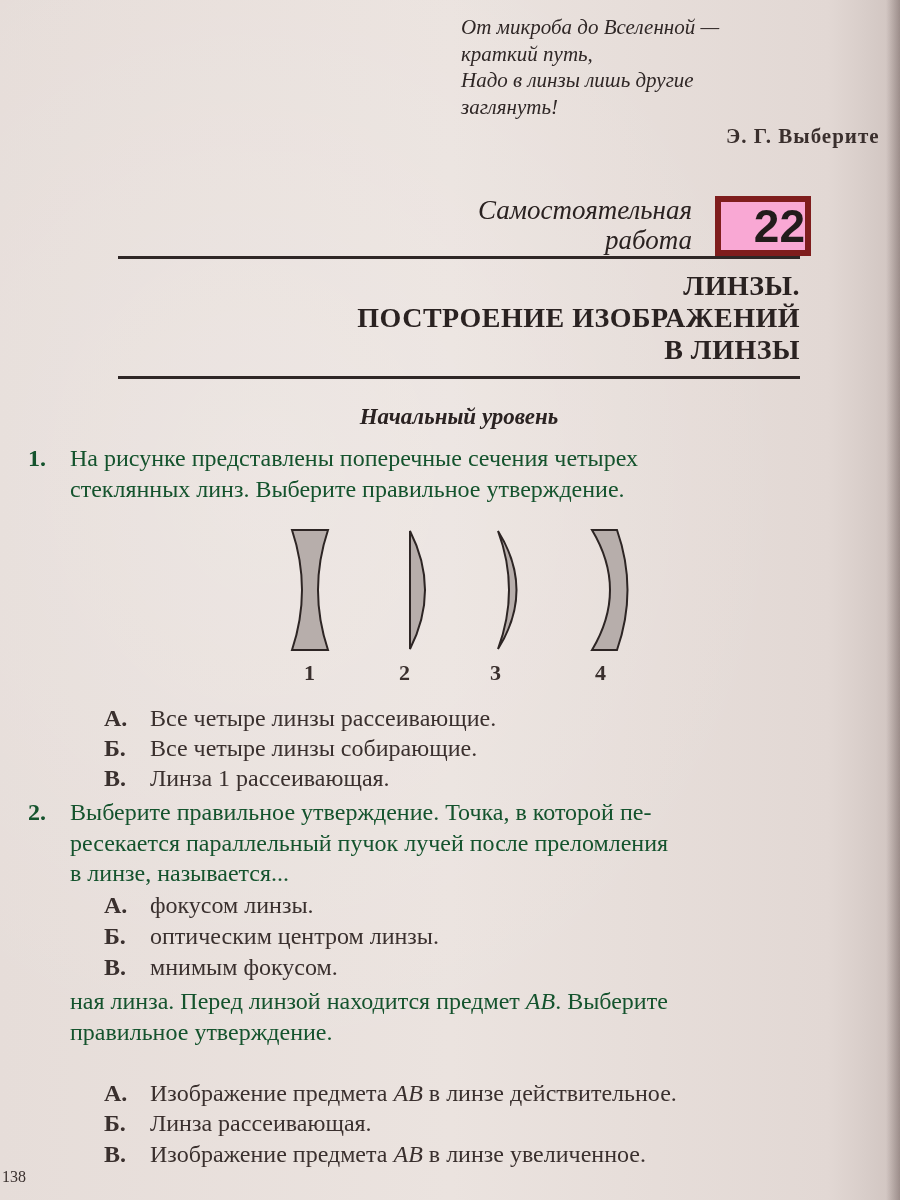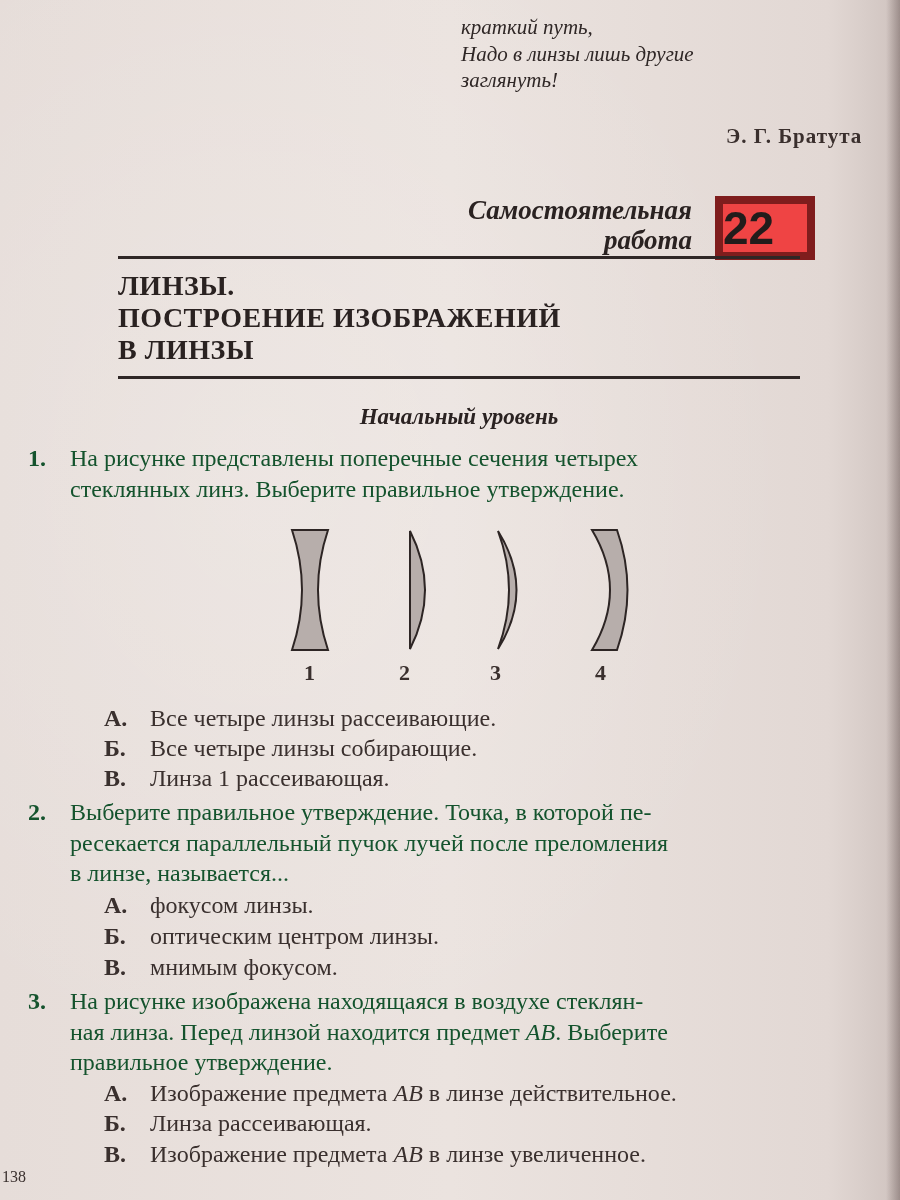--- a/index.html
+++ b/index.html
@@ -22,31 +22,31 @@
   .epigraph {
     position:absolute; left:461px; top:14px; width:420px;
     font-style:italic; font-size:21px; line-height:26.5px; color:#2f2726;
   }
   .epigraph-author {
     position:absolute; left:726px; top:124px;
     font-size:21px; font-weight:bold; letter-spacing:1px; color:#3a2f2d;
   }
   .work-label {
     position:absolute; right:208px; top:195px; text-align:right;
-    font-style:italic; font-weight:bold; font-size:27px; line-height:30px; color:#2a2221;
+    font-style:italic; font-weight:normal; font-size:27px; line-height:30px; color:#2a2221;
   }
   .work-number {
     position:absolute; left:715px; top:196px; width:84px; height:48px;
-    border:8px solid #7f1d1d; background:#ef4444;
+    border:6px solid #7f1d1d; background:#f9a8d4;
     font-family:"Liberation Sans","DejaVu Sans",sans-serif;
-    font-weight:bold; font-size:46px; line-height:48px; text-align:left; color:#221c1b;
+    font-weight:bold; font-size:46px; line-height:48px; text-align:right; color:#221c1b;
   }
   .rule { position:absolute; left:118px; width:682px; height:3px; background:#2f2726; }
   .title {
-    position:absolute; left:118px; top:270px; width:682px; text-align:left;
+    position:absolute; left:118px; top:270px; width:682px; text-align:right;
     font-weight:bold; font-size:28px; line-height:32px; color:#2a2221; letter-spacing:0.5px;
   }
   .level {
     position:absolute; left:0; top:404px; width:918px; text-align:center;
     font-style:italic; font-weight:bold; font-size:23px; color:#2a2221;
   }
   .q {
     position:absolute; left:28px; font-size:24px; line-height:30.5px; color:#14532d;
     white-space:nowrap;
   }
@@ -65,25 +65,26 @@
     position:absolute; left:2px; top:1168px; font-size:16px; color:#3a302e;
   }
 </style>
 </head>
 <body>
 
 <div class="page"></div>
 <div class="right-edge"></div>
 
 <div class="epigraph">
+  <div>От микроба до Вселенной —</div>
   <div>краткий путь,</div>
   <div>Надо в линзы лишь другие</div>
   <div>заглянуть!</div>
 </div>
-<div class="epigraph-author">Э. Г. Братута</div>
+<div class="epigraph-author">Э. Г. Выберите</div>
 
 <div class="work-label">
   <div>Самостоятельная</div>
   <div>работа</div>
 </div>
 <div class="work-number">22</div>
 
 <div class="rule" style="top:256px;"></div>
 
 <div class="title">
@@ -125,21 +126,20 @@
 <div class="q" style="top:797px;">
   <div><span class="num">2.</span><span>Выберите правильное утверждение. Точка, в которой пе-</span></div>
   <div class="line2">ресекается параллельный пучок лучей после преломления</div>
   <div class="line2">в линзе, называется...</div>
 </div>
 <div class="opt" style="top:890px;"><span class="letter">А.</span><span>фокусом линзы.</span></div>
 <div class="opt" style="top:921px;"><span class="letter">Б.</span><span>оптическим центром линзы.</span></div>
 <div class="opt" style="top:952px;"><span class="letter">В.</span><span>мнимым фокусом.</span></div>
 
 <div class="q" style="top:986px;">
-  <div><span class="num">3.</span><span>На рисунке изображена находящаяся в воздухе стеклян-</span></div>
   <div class="line2"><span>ная линза. Перед линзой находится предмет </span><span class="it">AB</span><span>. Выберите</span></div>
   <div class="line2">правильное утверждение.</div>
 </div>
 <div class="opt" style="top:1078px;"><span class="letter">А.</span><span>Изображение предмета </span><span class="it">AB</span><span> в линзе действительное.</span></div>
 <div class="opt" style="top:1108px;"><span class="letter">Б.</span><span>Линза рассеивающая.</span></div>
 <div class="opt" style="top:1139px;"><span class="letter">В.</span><span>Изображение предмета </span><span class="it">AB</span><span> в линзе увеличенное.</span></div>
 
 <div class="page-num">138</div>
 
 </body></html>

